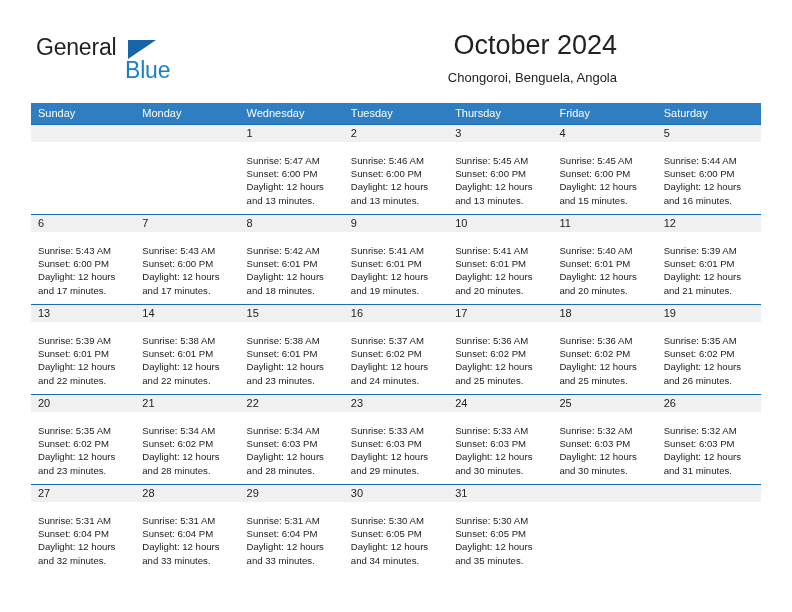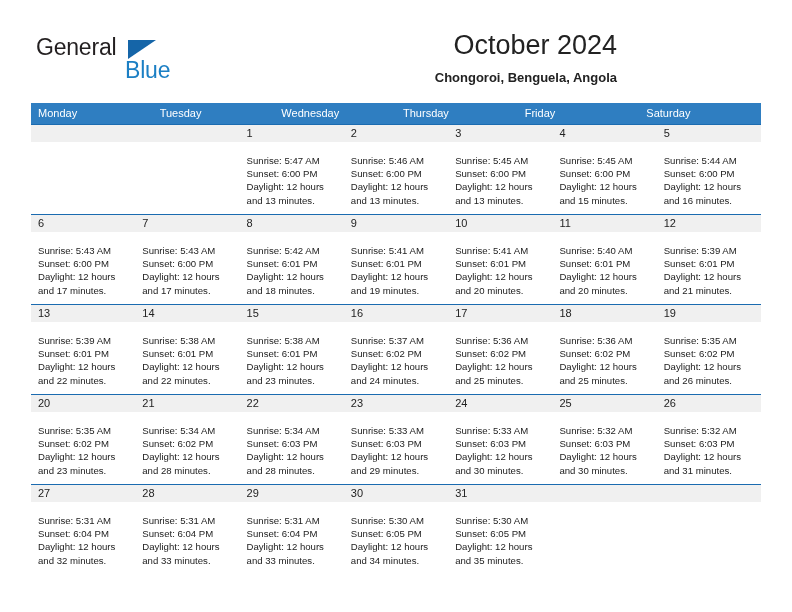--- a/index.html
+++ b/index.html
@@ -79,21 +79,20 @@
     line-height: 34px;
     font-weight: normal;
     white-space: nowrap;
   }
   .cal-subtitle {
     font-size: 13px;
     color: #222222;
     line-height: 20px;
     margin-top: 6px;
     white-space: nowrap;
-    font-weight: bold;
   }
 
   
   .calendar {
     position: absolute;
     left: 31px;
     top: 103px;
     width: 730px;
   }
 
@@ -175,23 +174,24 @@
     <div class="title-block">
       <div class="cal-title">October 2024</div>
       <div class="cal-subtitle">Chongoroi, Benguela, Angola</div>
     </div>
 
   </div>
 
   <div class="calendar">
 
     <div class="weekday-row">
+      <div class="weekday">Sunday</div>
       <div class="weekday">Monday</div>
+      <div class="weekday">Wednesday</div>
       <div class="weekday">Tuesday</div>
-      <div class="weekday">Wednesday</div>
       <div class="weekday">Thursday</div>
       <div class="weekday">Friday</div>
       <div class="weekday">Saturday</div>
     </div>
 
     <div class="week">
       <div class="week-strip"></div>
       <div class="week-row">
         <div class="day-cell empty">
           <div class="day-number"></div>

